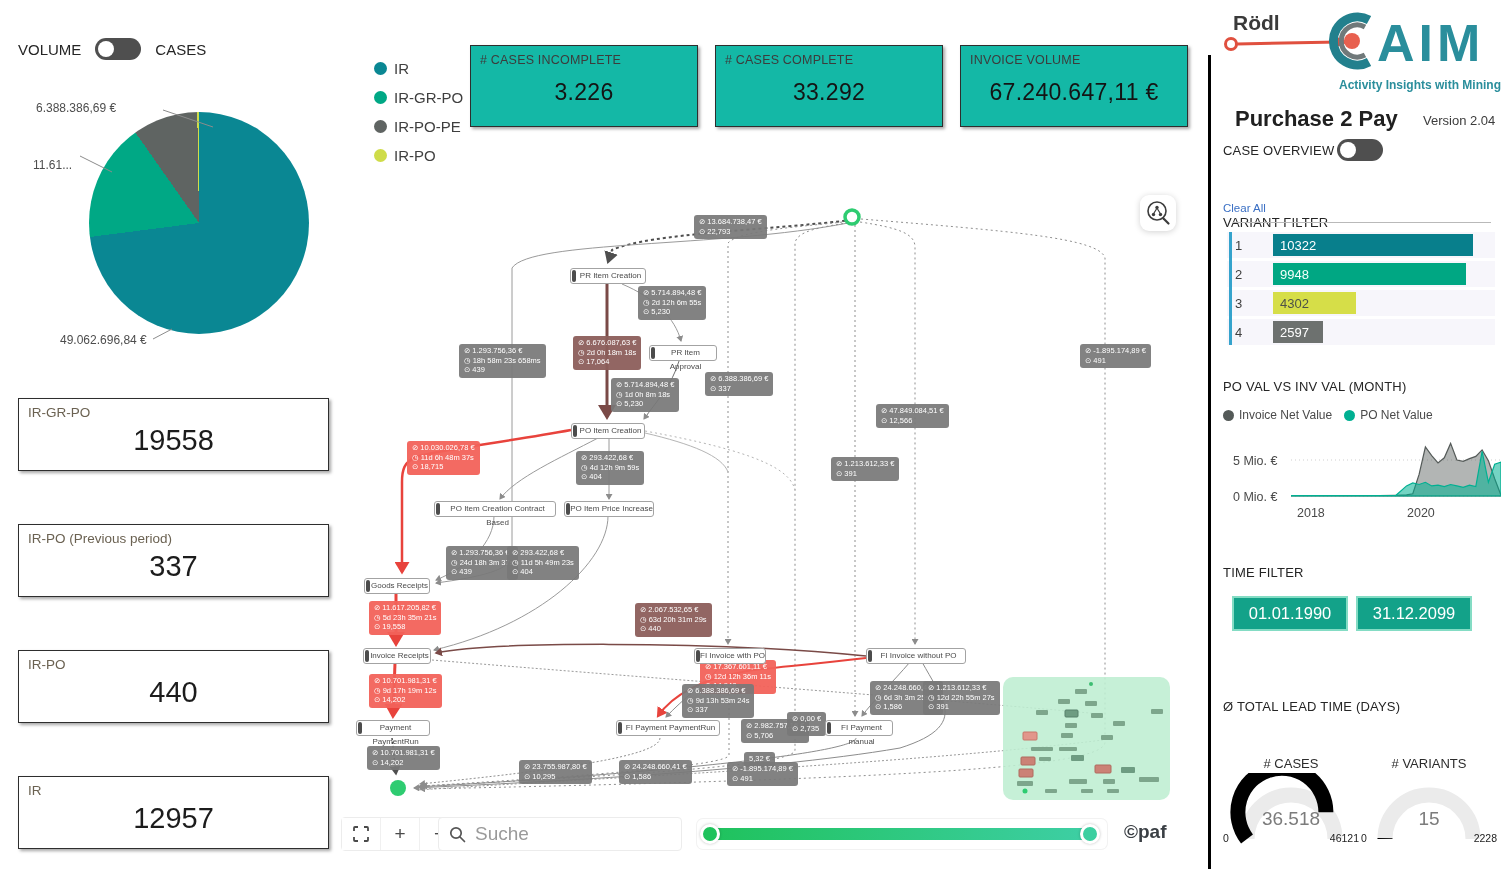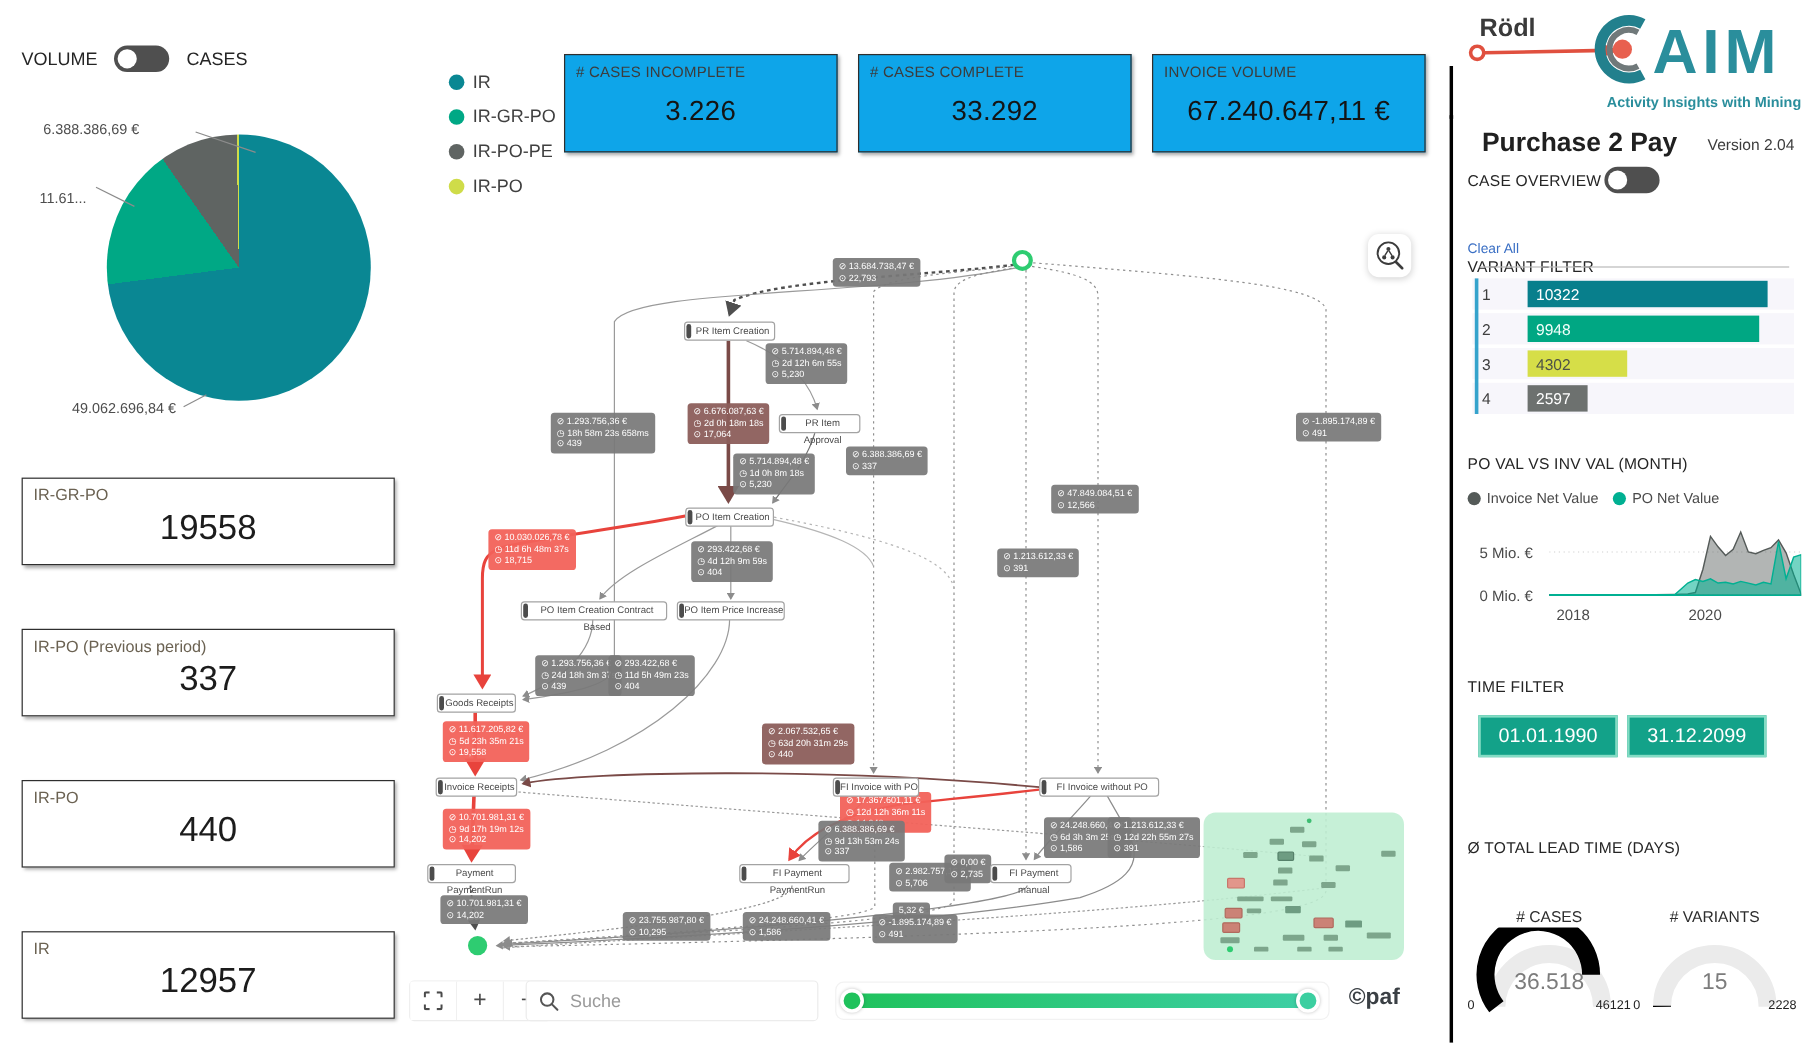--- a/index.html
+++ b/index.html
@@ -15,21 +15,21 @@
   
   #pie { position:absolute; left:89px; top:112px; width:220px; height:222px; border-radius:50%; }
   .pie-ann { position:absolute; font-size:12px; color:#4d4d4d; white-space:nowrap; }
 
   
   #diagram-legend { position:absolute; left:374px; top:60px; display:flex; flex-direction:column; gap:12px; }
   .leg-row { display:flex; align-items:center; gap:7px; font-size:15px; color:#3f3f3f; }
   .leg-row .dot { width:13px; height:13px; border-radius:50%; flex:0 0 13px; }
 
   
-  .kpi { position:absolute; top:45px; width:228px; height:82px; background:#0ea5e9; border:1.5px solid #2e2e2e; box-shadow:2px 2px 3px rgba(0,0,0,.35); }
+  .kpi { position:absolute; top:45px; width:228px; height:82px; background:#14b8a6; border:1.5px solid #2e2e2e; box-shadow:2px 2px 3px rgba(0,0,0,.35); }
   .kpi .kpi-label { font-size:12.5px; color:#3c3c3c; padding:7px 0 0 9px; letter-spacing:.2px; }
   .kpi .kpi-value { text-align:center; font-size:23px; color:#141414; margin-top:12px; letter-spacing:.3px; }
 
   
   .mcard { position:absolute; left:18px; width:311px; height:73px; background:#fff; border:1.5px solid #2e2e2e; box-shadow:2px 2px 3px rgba(0,0,0,.35); }
   .mcard .m-label { font-size:13.5px; color:#6b6252; padding:6px 0 0 9px; }
   .mcard .m-value { text-align:center; font-size:29px; color:#1c1c1c; margin-top:4px; }
 
   
   #edges { position:absolute; left:0; top:0; width:1510px; height:869px; pointer-events:none; }
@@ -42,21 +42,21 @@
   .elabel.maroon { background:rgba(140,94,91,.95); }
 
   #expand-btn { position:absolute; left:1140px; top:195px; width:36px; height:36px; background:#fff; border-radius:9px;
                 box-shadow:0 1px 6px rgba(0,0,0,.18); z-index:6; cursor:pointer; display:flex; align-items:center; justify-content:center; }
 
   
   #zoom-group { position:absolute; left:341px; top:817px; height:34px; display:flex; background:#fff; border:1px solid #ececec; border-radius:4px; z-index:7; }
   #zoom-group .zbtn { width:39px; height:32px; display:flex; align-items:center; justify-content:center; font-size:19px; color:#4a4a4a; border-right:1px solid #f0f0f0; cursor:pointer; background:#fff; }
   #zoom-group .zbtn:last-child { border-right:none; }
   #search-box { position:absolute; left:438px; top:817px; width:244px; height:34px; background:#fff; border:1px solid #ececec; border-radius:4px; display:flex; align-items:center; padding:0 10px; gap:9px; z-index:7; }
-  #search-box input { border:none; outline:none; font-size:15px; color:#444; width:180px; font-family:inherit; background:transparent; }
+  #search-box input { border:none; outline:none; font-size:19px; color:#444; width:180px; font-family:inherit; background:transparent; }
   #search-box input::placeholder { color:#9a9a9a; }
   #range-slider { position:absolute; left:697px; top:819px; width:410px; height:30px; background:#fff; border-radius:6px; box-shadow:0 0 0 1px #f2f2f2; z-index:7; }
   #range-slider .track { position:absolute; left:10px; right:14px; top:9px; height:12px; border-radius:6px; background:linear-gradient(90deg,#1fc25c,#3ecfa5); }
   .handle { position:absolute; top:5px; width:20px; height:20px; border-radius:50%; border:3px solid #fff; box-shadow:0 0 3px rgba(0,0,0,.25); cursor:pointer; }
   #paf { position:absolute; left:1124px; top:821px; font-size:19px; font-weight:bold; color:#3a3f44; z-index:7; }
 
   
   #sep-v { position:absolute; left:1208px; top:55px; width:2.5px; height:814px; background:#000; }
   #sep-h { position:absolute; left:1208px; top:96px; width:302px; height:3px; background:#000; }
   #panel { position:absolute; left:1211px; top:0; width:299px; height:869px; background:#fff; }
@@ -213,21 +213,21 @@
       <div class="node" style="left: 570px; top: 268px; width: 76px;">PR Item Creation</div>
       <div class="node" style="left: 649px; top: 345px; width: 68px;">PR Item Approval</div>
       <div class="node" style="left: 571px; top: 423px; width: 74px;">PO Item Creation</div>
       <div class="node" style="left: 434px; top: 501px; width: 122px;">PO Item Creation Contract Based</div>
       <div class="node" style="left: 564px; top: 501px; width: 90px;">PO Item Price Increase</div>
       <div class="node" style="left: 364px; top: 578px; width: 66px;">Goods Receipts</div>
       <div class="node" style="left: 363px; top: 648px; width: 68px;">Invoice Receipts</div>
       <div class="node" style="left: 694px; top: 648px; width: 72px;">FI Invoice with PO</div>
       <div class="node" style="left: 866px; top: 648px; width: 100px;">FI Invoice without PO</div>
       <div class="node" style="left: 356px; top: 720px; width: 74px;">Payment PaymentRun</div>
-      <div class="node" style="left: 616px; top: 720px; width: 92px;">FI Payment PaymentRun</div>
+      <div class="node" style="left: 616px; top: 720px; width: 104px;">FI Payment PaymentRun</div>
       <div class="node" style="left: 825px; top: 720px; width: 68px;">FI Payment manual</div>
       <div class="elabel gray" style="left: 694px; top: 215px;">
         <div>⊘ 13.684.738,47 €</div>
         <div>⊙ 22,793</div>
       </div>
       <div class="elabel gray" style="left: 638px; top: 286px;">
         <div>⊘ 5.714.894,48 €</div>
         <div>◷ 2d 12h 6m 55s</div>
         <div>⊙ 5,230</div>
       </div>

